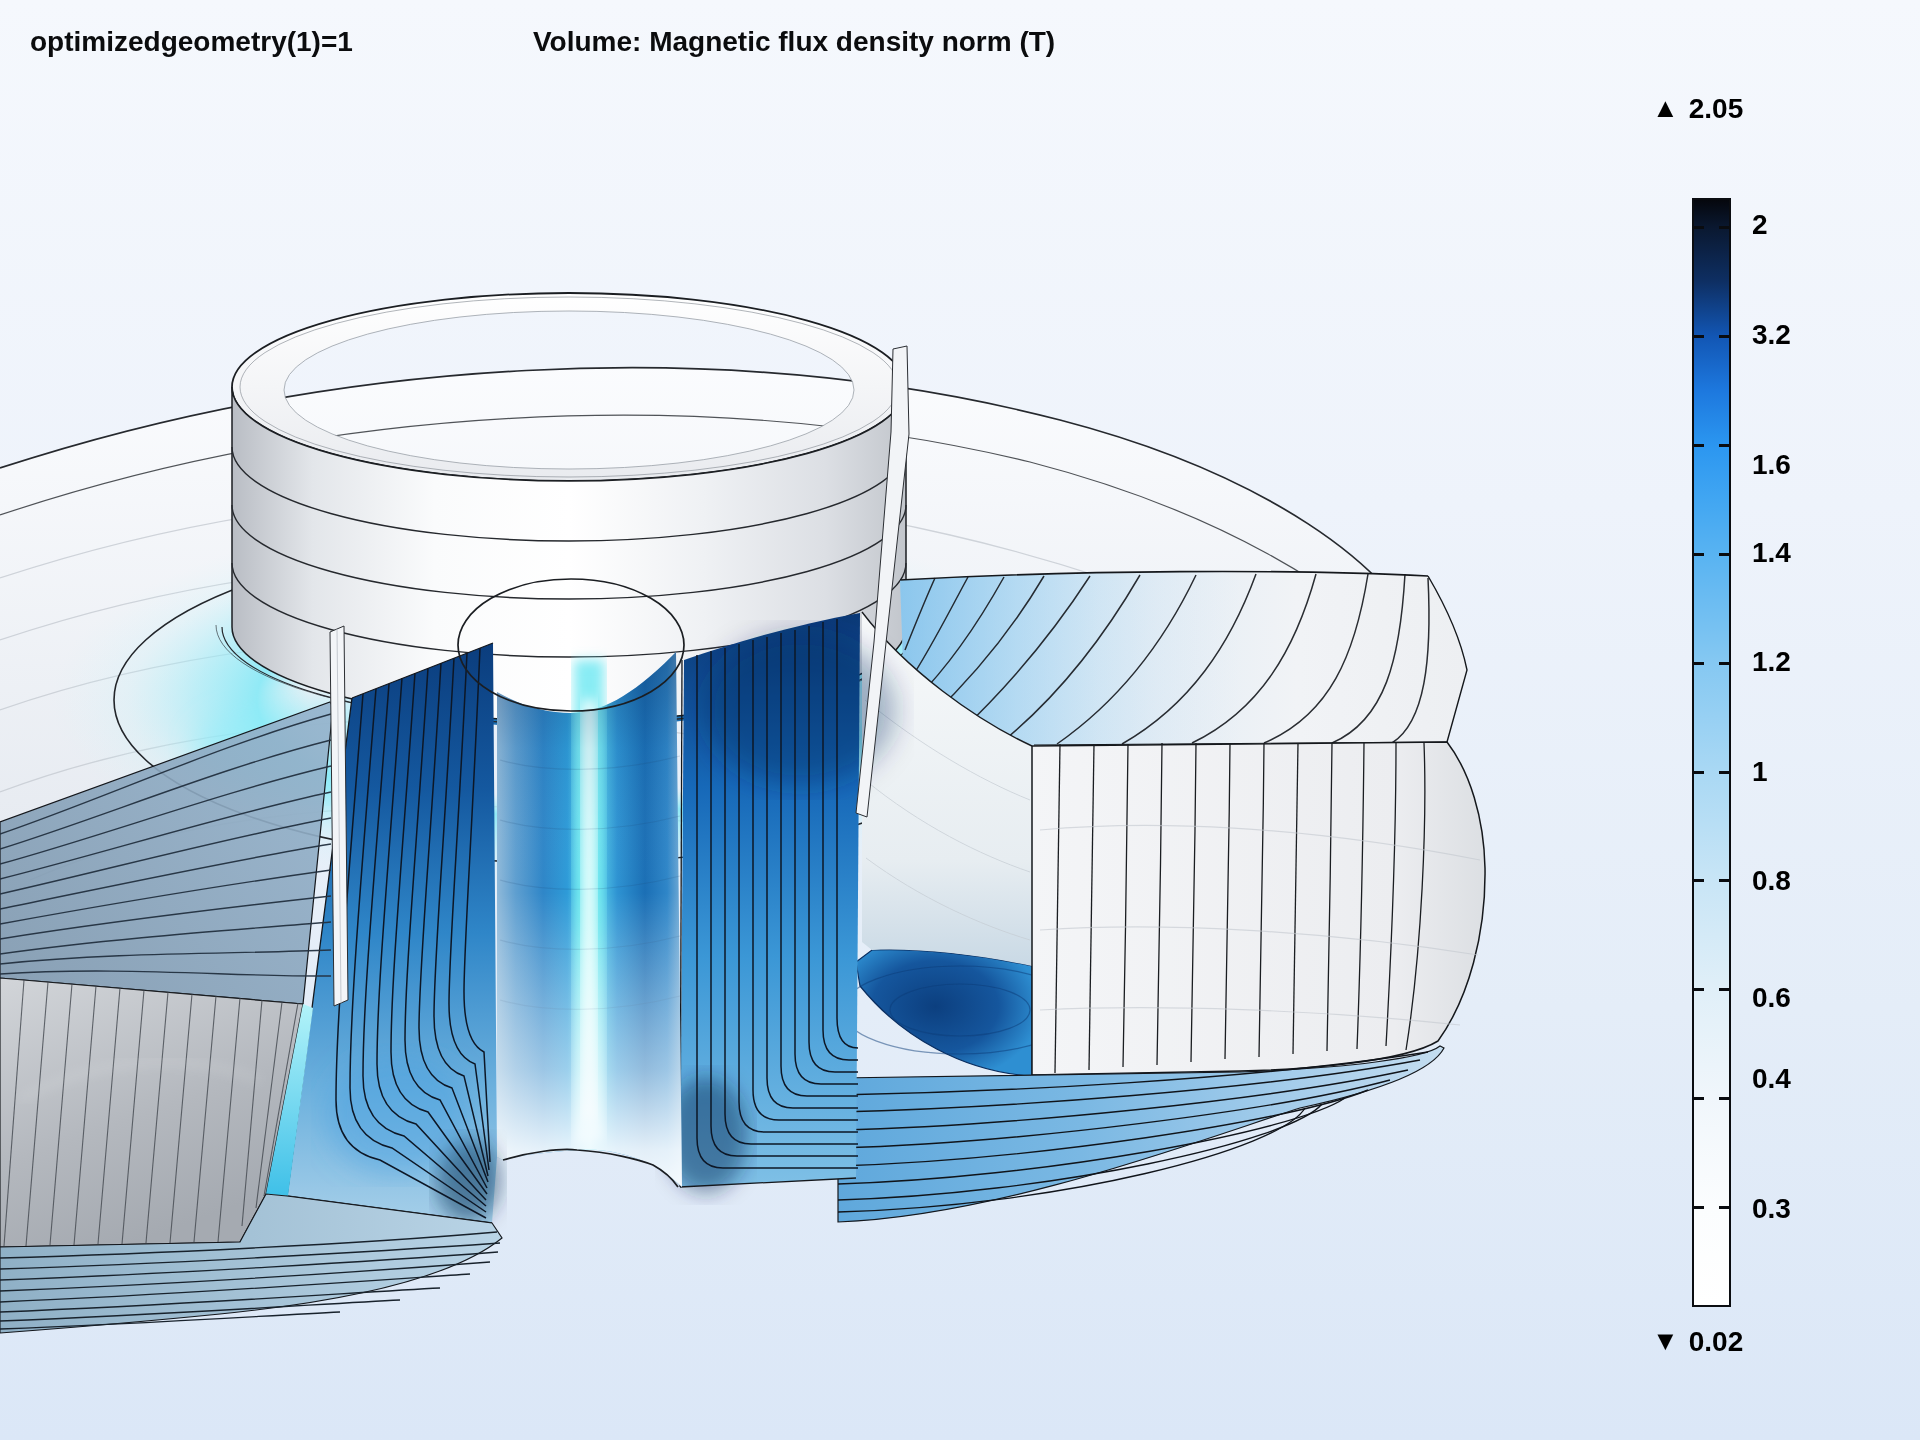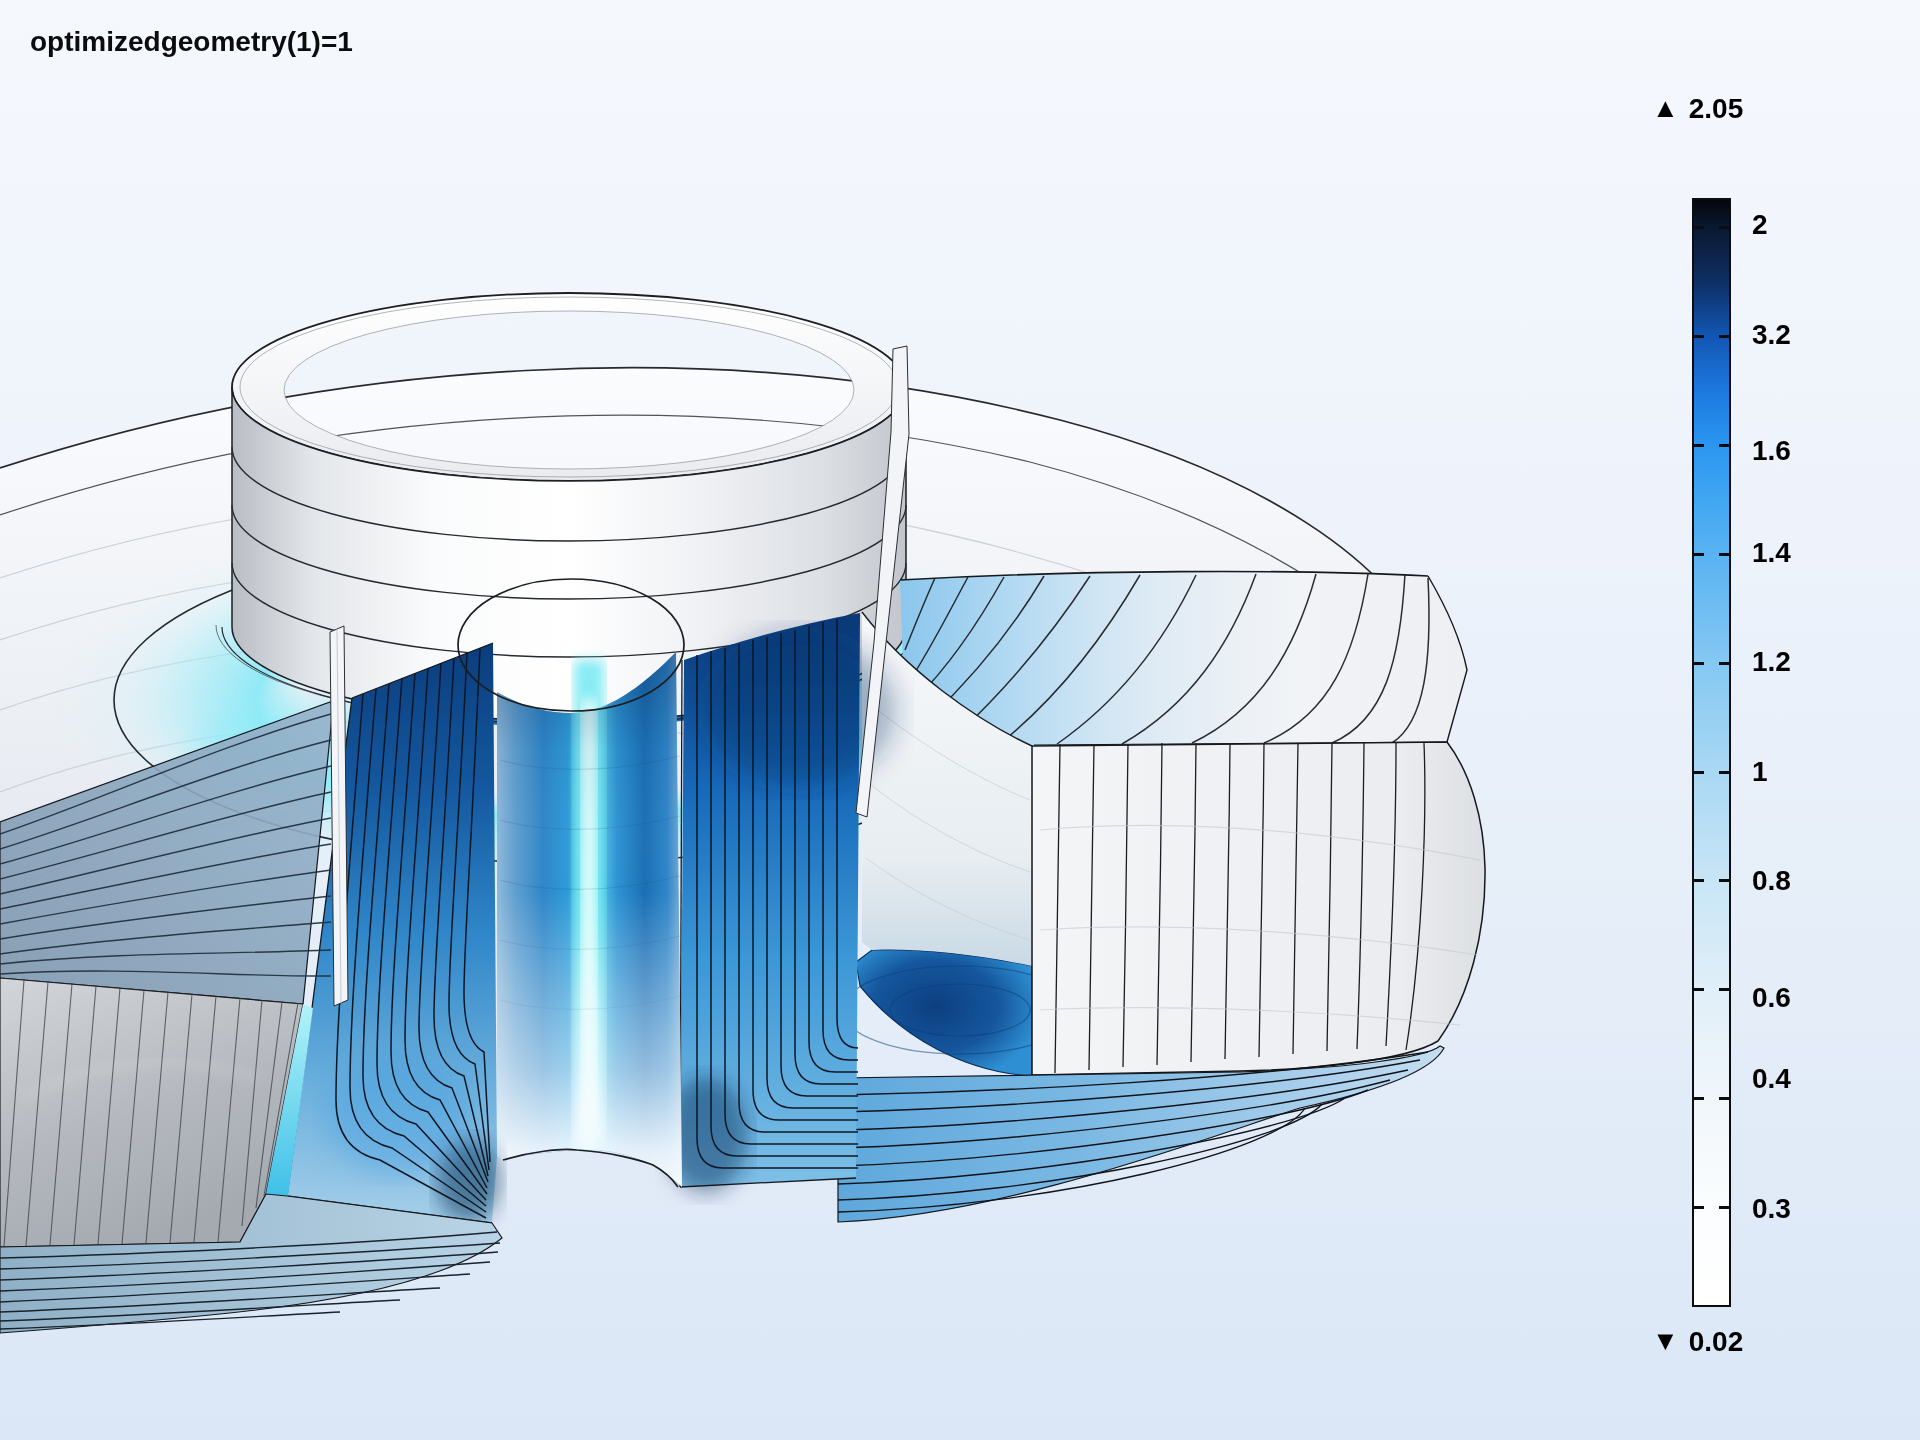--- a/index.html
+++ b/index.html
@@ -395,20 +395,21 @@
       <path d="M 330,632 L 344,626 L 348,1000 L 334,1006 Z" fill="#f3f5f8" stroke="#2b2e33" stroke-width="1"></path>
       <path d="M 337,629 L 341,1003" stroke="#b9bec5" stroke-width="0.8" fill="none"></path>
       <path d="M 893,349 L 907,346 L 909,434 L 885,652 L 867,817 L 856,813 L 874,642 L 891,432 Z" fill="#f2f4f7" stroke="#2b2e33" stroke-width="1"></path>
     </g>
 
     <ellipse cx="571" cy="645" rx="113" ry="66" fill="none" stroke="#1b1e22" stroke-width="1.7"></ellipse>
     <path d="M 503,1160 C 530,1152 560,1148 577,1150 C 610,1152 640,1160 653,1165 C 662,1170 672,1178 678,1187" fill="none" stroke="#1b1e22" stroke-width="1.7"></path>
   </svg>
 
   <div class="hdr" id="param-text">optimizedgeometry(1)=1</div>
+  <div class="hdr" id="plot-title">Volume: Magnetic flux density norm (T)</div>
 
   <div>
     <div class="cb-extreme" style="left:1652px;top:93px;">
       <span class="tri">▲</span><span>2.05</span>
     </div>
     <div class="cb-bar" style="background: linear-gradient(rgb(5, 7, 13) 0%, rgb(10, 24, 48) 2.46%, rgb(14, 47, 99) 7.39%, rgb(18, 86, 180) 12.32%, rgb(29, 120, 222) 17.24%, rgb(43, 150, 240) 22.17%, rgb(65, 166, 242) 27.09%, rgb(88, 179, 242) 32.02%, rgb(133, 200, 242) 41.87%, rgb(169, 216, 244) 51.72%, rgb(200, 229, 246) 61.58%, rgb(224, 239, 248) 71.43%, rgb(240, 246, 251) 81.28%, rgb(251, 253, 254) 91.13%, rgb(255, 255, 255) 100%);">
         <div class="cb-mark l" style="top: calc(2.463% - 1px);"></div>
         <div class="cb-mark r" style="top: calc(2.463% - 1px);"></div>
         <div class="cb-mark l" style="top: calc(12.315% - 1px);"></div>
         <div class="cb-mark r" style="top: calc(12.315% - 1px);"></div>
@@ -425,21 +426,21 @@
         <div class="cb-mark l" style="top: calc(71.429% - 1px);"></div>
         <div class="cb-mark r" style="top: calc(71.429% - 1px);"></div>
         <div class="cb-mark l" style="top: calc(81.281% - 1px);"></div>
         <div class="cb-mark r" style="top: calc(81.281% - 1px);"></div>
         <div class="cb-mark l" style="top: calc(91.133% - 1px);"></div>
         <div class="cb-mark r" style="top: calc(91.133% - 1px);"></div>
       </div>
     <div>
         <div class="cb-label" style="top: 209.315px;">2</div>
         <div class="cb-label" style="top: 318.576px;">3.2</div>
-        <div class="cb-label" style="top: 435px;">1.6</div>
+        <div class="cb-label" style="top: 449px;">1.6</div>
         <div class="cb-label" style="top: 537.099px;">1.4</div>
         <div class="cb-label" style="top: 646.36px; text-align: right;">1.2</div>
         <div class="cb-label" style="top: 755.621px;">1</div>
         <div class="cb-label" style="top: 864.882px;">0.8</div>
         <div class="cb-label" style="top: 982px;">0.6</div>
         <div class="cb-label" style="top: 1063px;">0.4</div>
         <div class="cb-label" style="top: 1192.67px;">0.3</div>
       </div>
     <div class="cb-extreme" style="left:1652px;top:1326px;">
       <span class="tri">▼</span><span>0.02</span>

